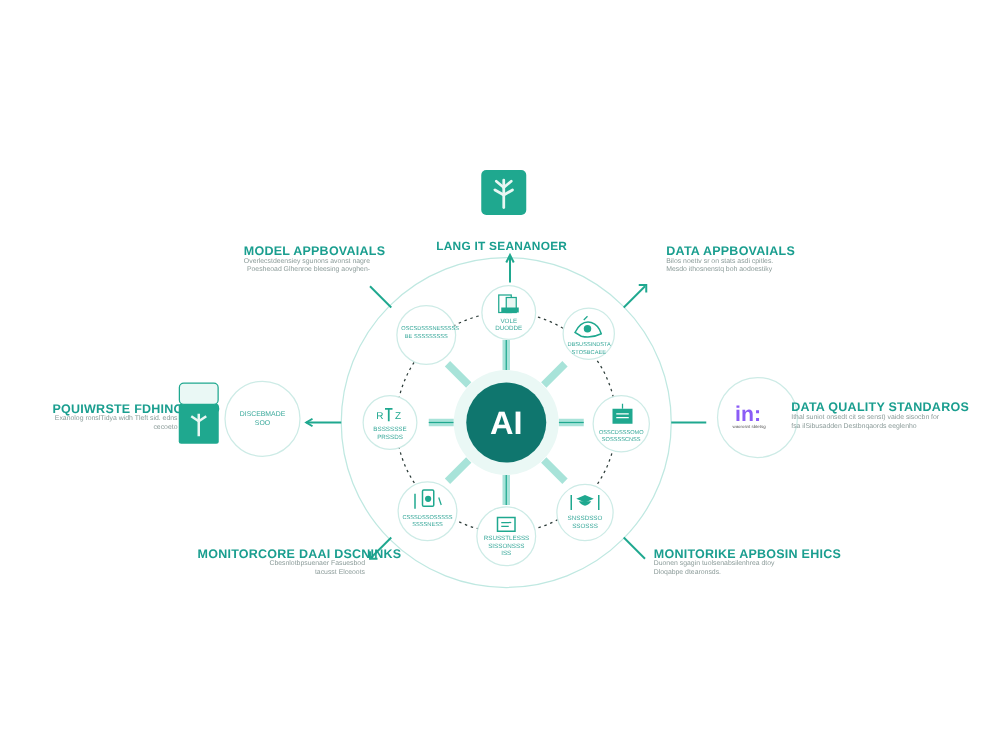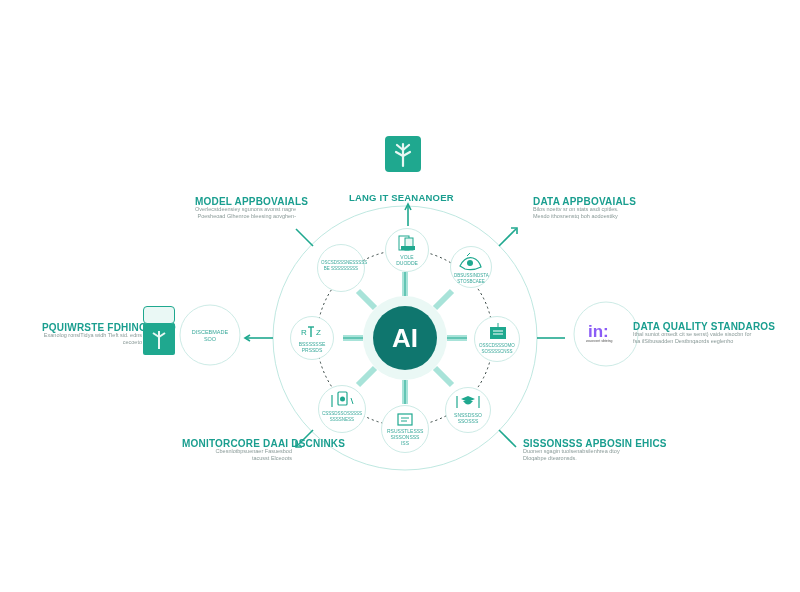--- a/index.html
+++ b/index.html
@@ -161,17 +161,17 @@
   </svg>
 </div>
 <div class="abs" style="left:143px;top:306px;width:30px;height:16px;border:1px solid #1fa88f;border-radius:4px;background:#eaf8f5;"></div>
 <div class="abs node-label" style="left:186px;top:329px;width:48px;font-size:5.5px;line-height:7px;">DISCEBMADE SOO</div>
 
 <div class="abs" style="left:588px;top:322px;font-weight:bold;font-size:17px;color:#8b5cf6;">in:</div>
 <div class="abs" style="left:586px;top:339px;font-size:3.5px;color:#555;">waorosnt sbtetsg</div>
 <div class="abs title" style="left:633px;top:321px;text-align:center;">DATA QUALITY STANDAROS</div>
 <div class="abs desc" style="left:633px;top:331px;width:120px;">Ithal suniot onsedt cit se senst) vaide sisocbn for fsa ilSibusadden Destbnqaords eeglenho</div>
 
-<div class="abs title" style="left:182px;top:438px;">MONITORCORE DAAI DSCNINKS</div>
+<div class="abs title" style="left:158px;top:438px;">MONITORCORE DAAI DSCNINKS</div>
 <div class="abs desc" style="left:200px;top:448px;width:92px;text-align:right;">Cbesnlotbpsuenaer Fasuesbod tacusst Elceoots</div>
 
-<div class="abs title" style="left:523px;top:438px;">SISSONSSS APBOSIN EHICS</div>
+<div class="abs title" style="left:523px;top:438px;">MONITORIKE APBOSIN EHICS</div>
 <div class="abs desc" style="left:523px;top:448px;width:112px;">Duonen sgagin tuolsenabsilenhrea dtoy Dloqabpe dtearonsds.</div>
 
 </body></html>

